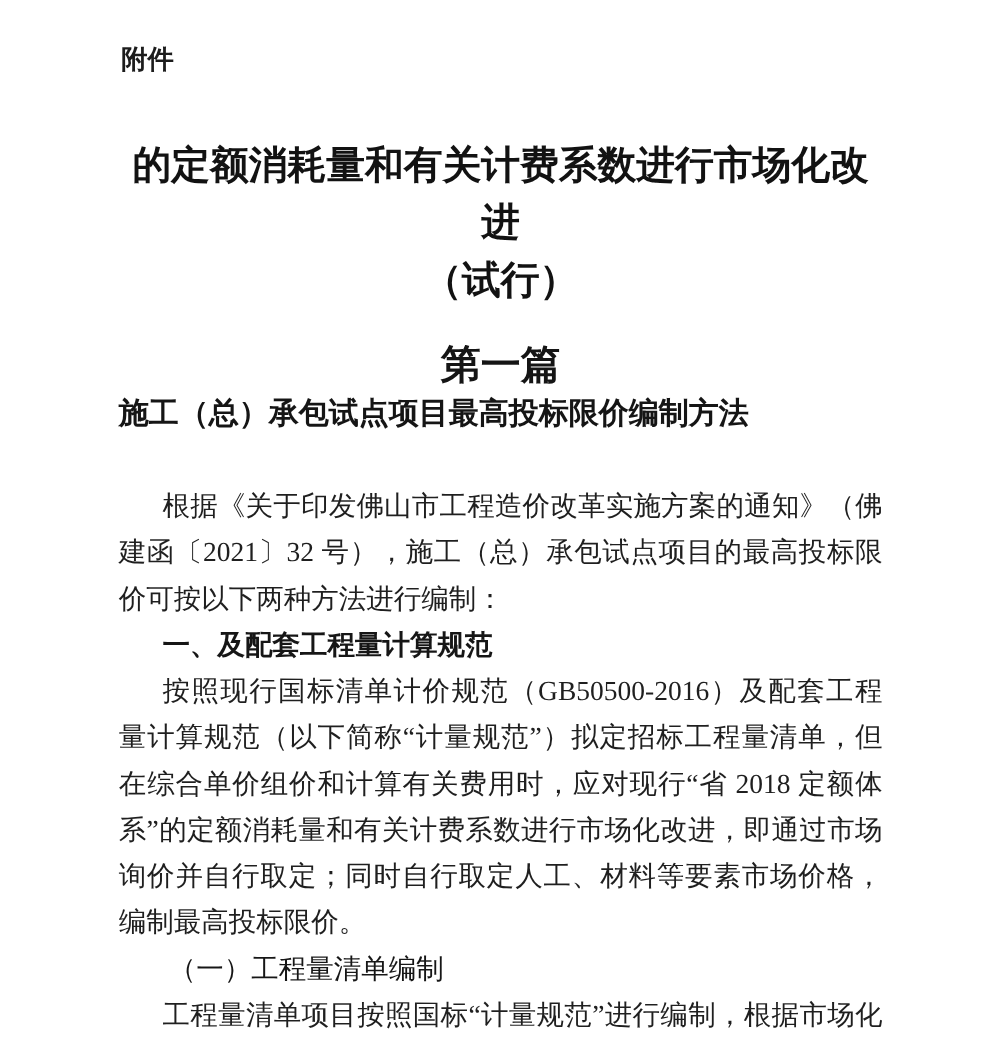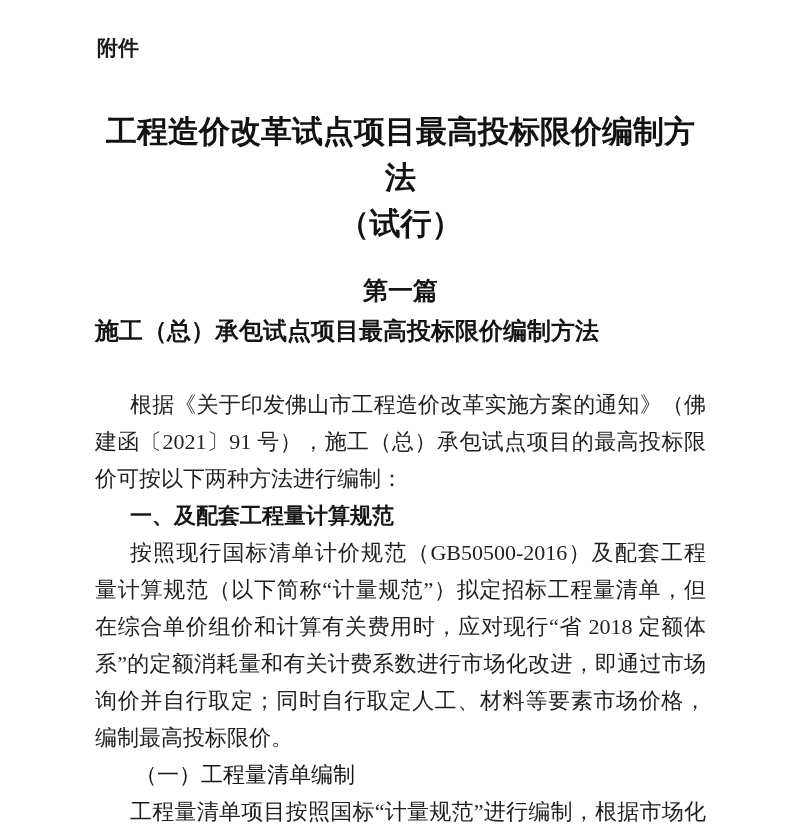--- a/index.html
+++ b/index.html
@@ -37,21 +37,21 @@
     line-height: 46px;
     font-weight: 700;
     text-align: center;
     color: #121212;
   }
   .doc-title .title-line {
     display: block;
   }
   .part-label {
     margin-top: 24px;
-    font-size: 25px;
+    font-size: 32px;
     line-height: 40px;
     font-weight: 700;
     text-align: center;
     color: #151515;
   }
   .part-title {
     font-size: 24px;
     line-height: 40px;
     font-weight: 700;
     color: #151515;
@@ -82,29 +82,29 @@
   }
 </style>
 </head>
 <body>
 
 <div class="page">
 
   <div class="attachment">附件</div>
 
   <h1 class="doc-title">
-    <span class="title-line">工程造价改革试点项目最高投标限价编制方法</span>
+    <span class="title-line">的定额消耗量和有关计费系数进行市场化改进</span>
     <span class="title-line">（试行）</span>
   </h1>
 
   <div class="part-label">第一篇</div>
 
   <div class="part-title">施工（总）承包试点项目最高投标限价编制方法</div>
 
   <div class="body-text">
-    <p class="para">根据《关于印发佛山市工程造价改革实施方案的通知》（佛建函〔2021〕91 号），施工（总）承包试点项目的最高投标限价可按以下两种方法进行编制：</p>
+    <p class="para">根据《关于印发佛山市工程造价改革实施方案的通知》（佛建函〔2021〕32 号），施工（总）承包试点项目的最高投标限价可按以下两种方法进行编制：</p>
     <p class="heading-1">一、及配套工程量计算规范</p>
     <p class="para">按照现行国标清单计价规范（GB50500-2016）及配套工程量计算规范（以下简称“计量规范”）拟定招标工程量清单，但在综合单价组价和计算有关费用时，应对现行“省 2018 定额体系”的定额消耗量和有关计费系数进行市场化改进，即通过市场询价并自行取定；同时自行取定人工、材料等要素市场价格，编制最高投标限价。</p>
     <p class="heading-2">（一）工程量清单编制</p>
     <p class="para">工程量清单项目按照国标“计量规范”进行编制，根据市场化改革要求，有关改进和强调的事项如下：</p>
   </div>
 
 </div>
 
 </body></html>

